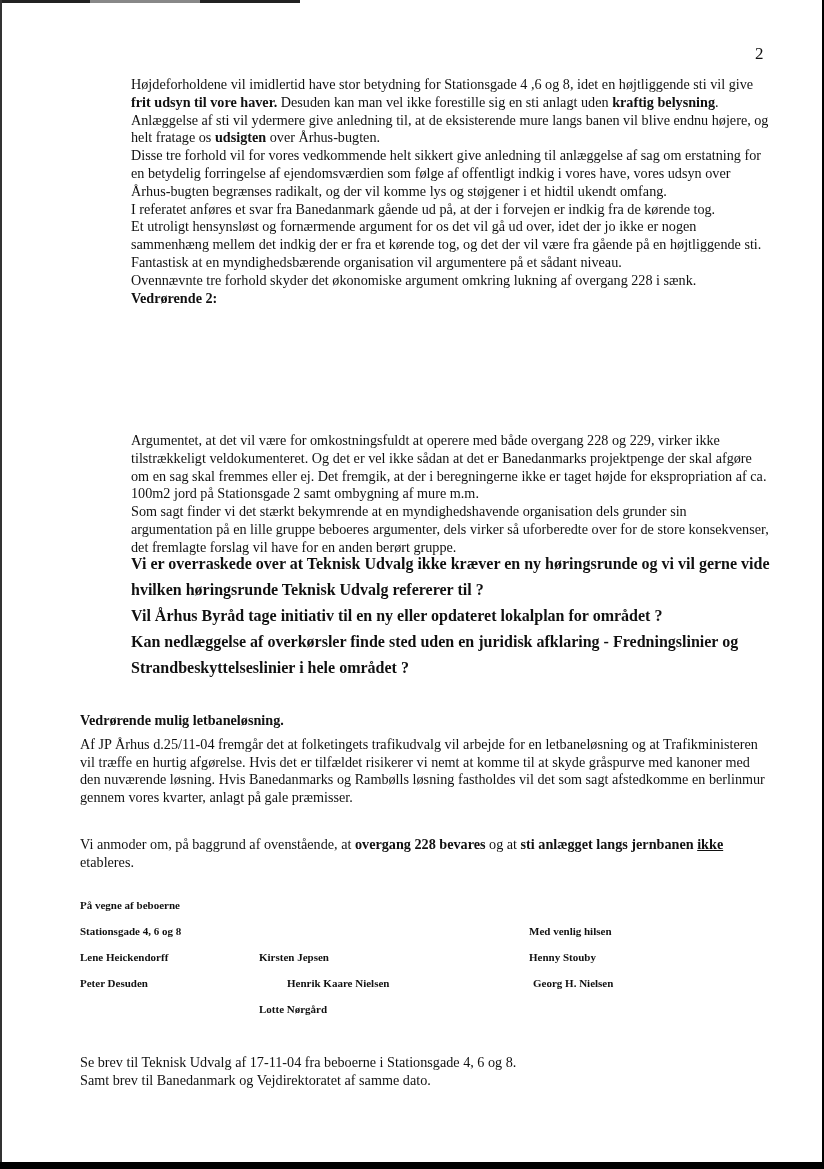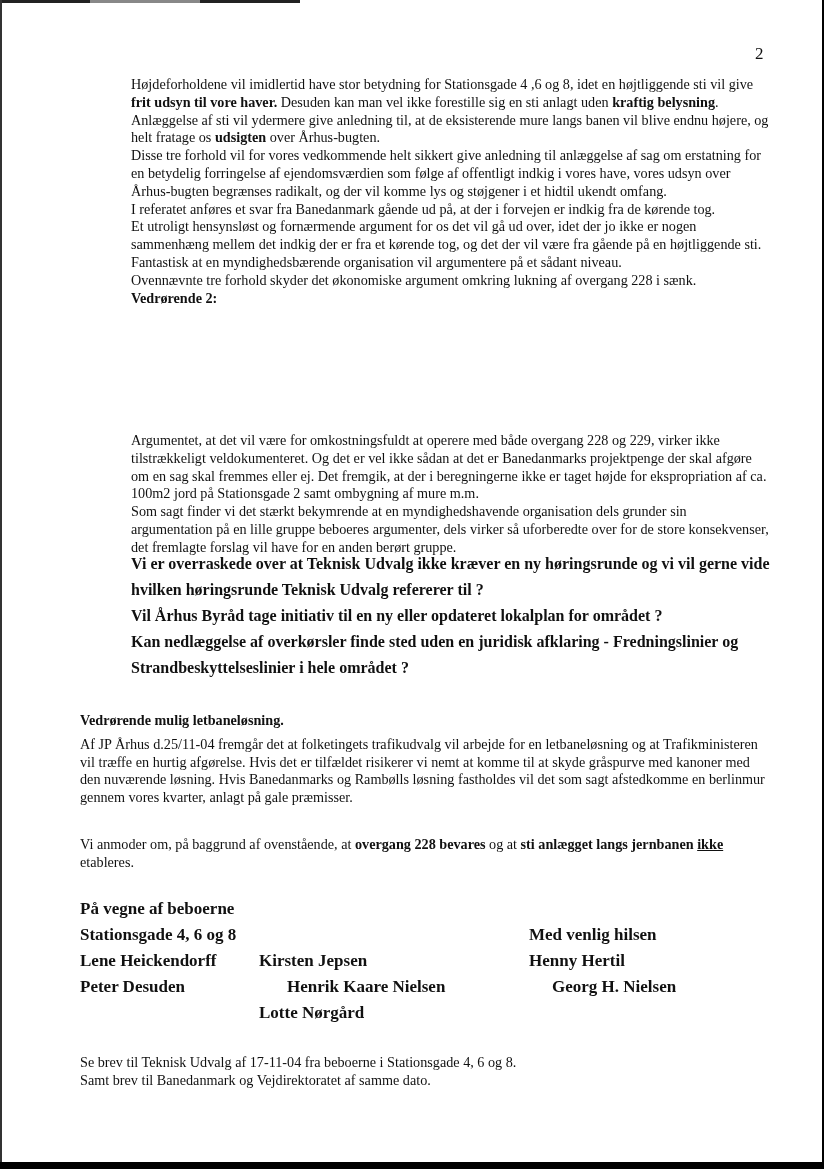--- a/index.html
+++ b/index.html
@@ -8,21 +8,21 @@
   .topbar { position:absolute; left:0; top:0; width:300px; height:3px; background:#222; }
   .topbar2 { position:absolute; left:90px; top:0; width:110px; height:3px; background:#888; }
   .leftedge { position:absolute; left:0; top:0; width:2px; height:1169px; background:#333; }
   .bottombar { position:absolute; left:0; bottom:0; width:824px; height:7px; background:#000; }
   .rightedge { position:absolute; right:0; top:0; width:2px; height:1169px; background:#000; }
   .pagenum { position:absolute; left:755px; top:44px; font-size:17px; }
   .block { position:absolute; line-height:17.8px; }
   .b { font-weight:bold; }
   .u { text-decoration:underline; }
   .q { position:absolute; left:131px; font-weight:bold; font-size:16px; }
-  .sig { position:absolute; font-weight:bold; font-size:17px; }
+  .sig { position:absolute; font-weight:bold; font-size:11px; }
 </style>
 </head>
 <body>
 
 <div class="topbar"></div>
 <div class="topbar2"></div>
 <div class="leftedge"></div>
 <div class="rightedge"></div>
 <div class="bottombar"></div>
 
@@ -59,19 +59,19 @@
 </div>
 
 <div class="sig" style="left:80px; top:899px;">På vegne af beboerne</div>
 <div class="sig" style="left:80px; top:925px;">Stationsgade 4, 6 og 8</div>
 <div class="sig" style="left:529px; top:925px;">Med venlig hilsen</div>
 <div class="sig" style="left:80px; top:951px;">Lene Heickendorff</div>
 <div class="sig" style="left:80px; top:977px;">Peter Desuden</div>
 <div class="sig" style="left:259px; top:951px;">Kirsten Jepsen</div>
 <div class="sig" style="left:259px; top:977px;margin-left:28px;">Henrik Kaare Nielsen</div>
 <div class="sig" style="left:259px; top:1003px;">Lotte Nørgård</div>
-<div class="sig" style="left:529px; top:951px;">Henny Hertil</div>
-<div class="sig" style="left:552px; top:977px;">Georg H. Nielsen</div>
+<div class="sig" style="left:529px; top:951px;">Henny Stouby</div>
+<div class="sig" style="left:533px; top:977px;">Georg H. Nielsen</div>
 
 <div class="block" style="left:80px; top:1054px; width:690px;">
   <div>Se brev til Teknisk Udvalg af 17-11-04 fra beboerne i Stationsgade 4, 6 og 8.</div>
   <div>Samt brev til Banedanmark og Vejdirektoratet af samme dato.</div>
 </div>
 
 </body></html>

